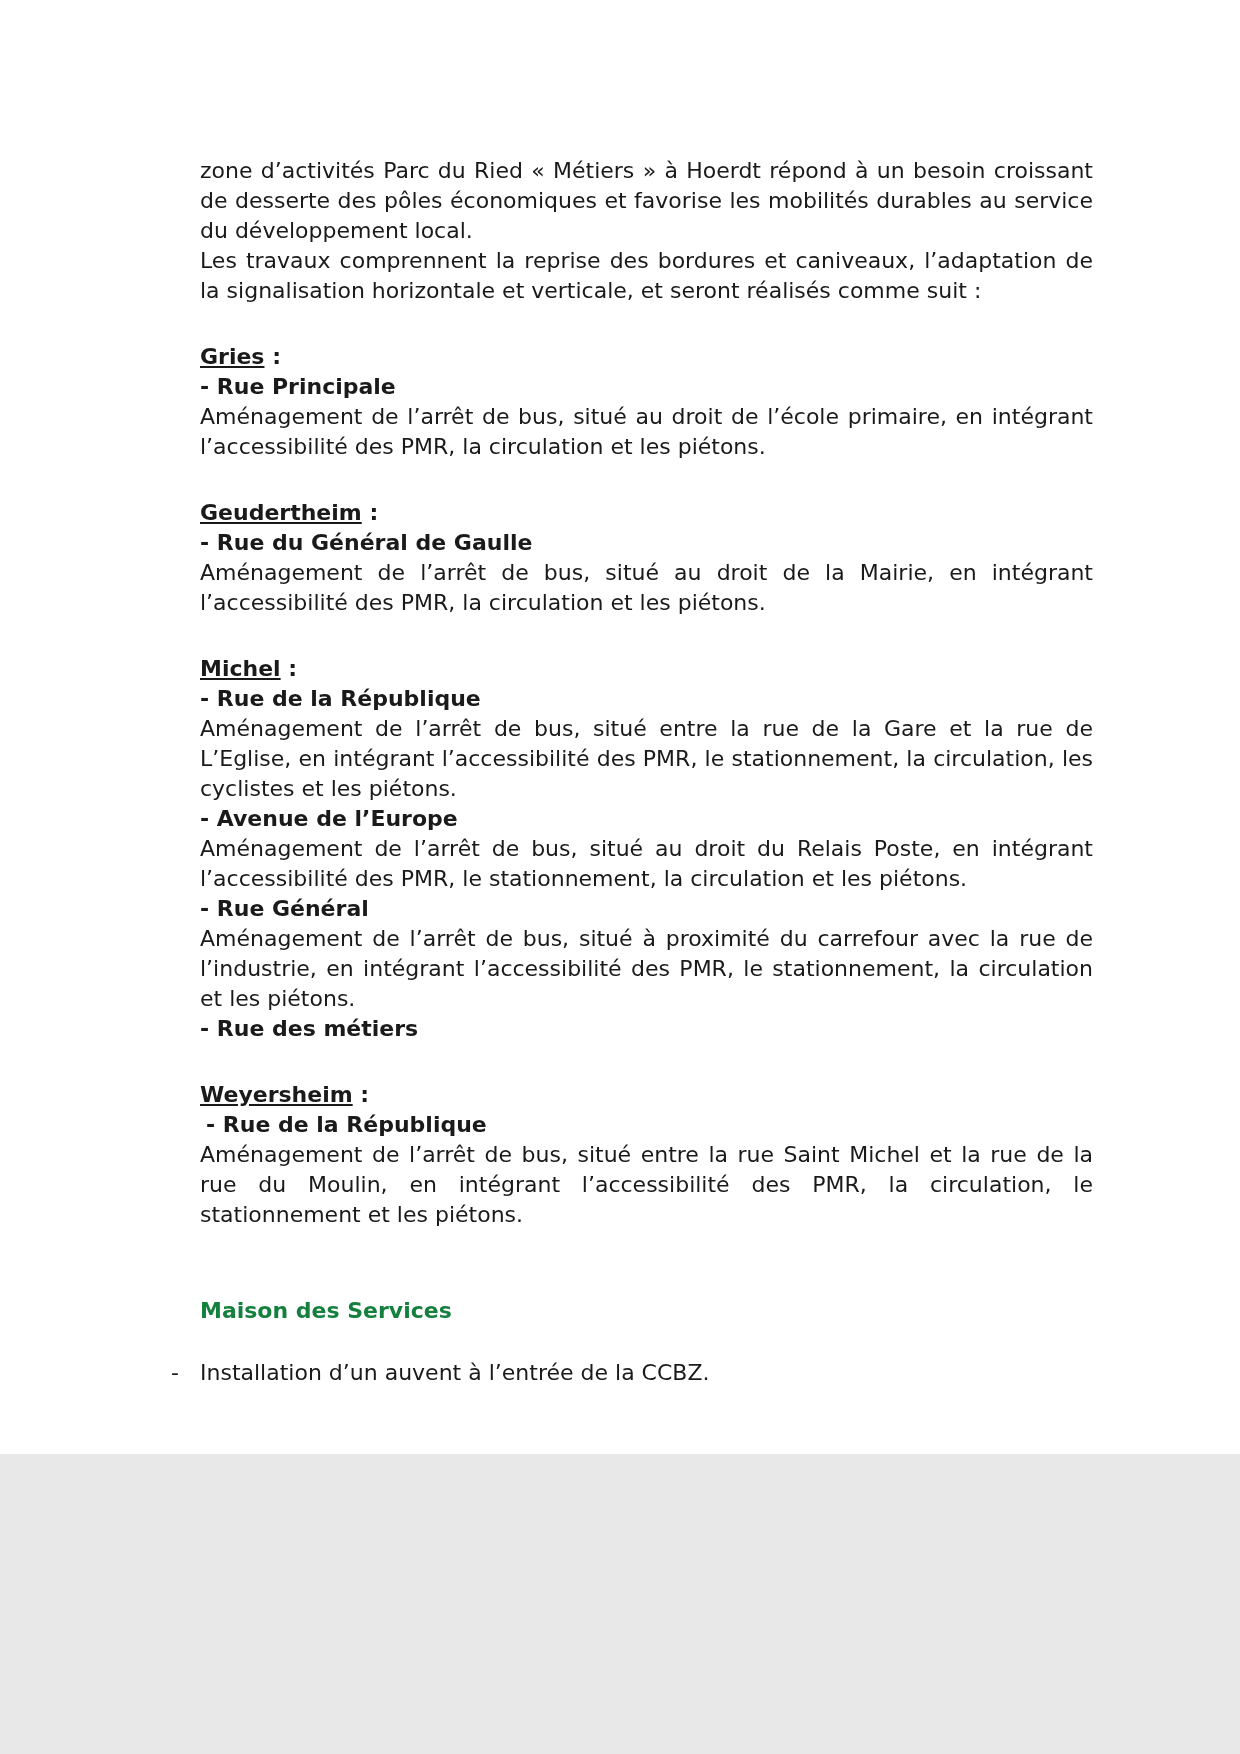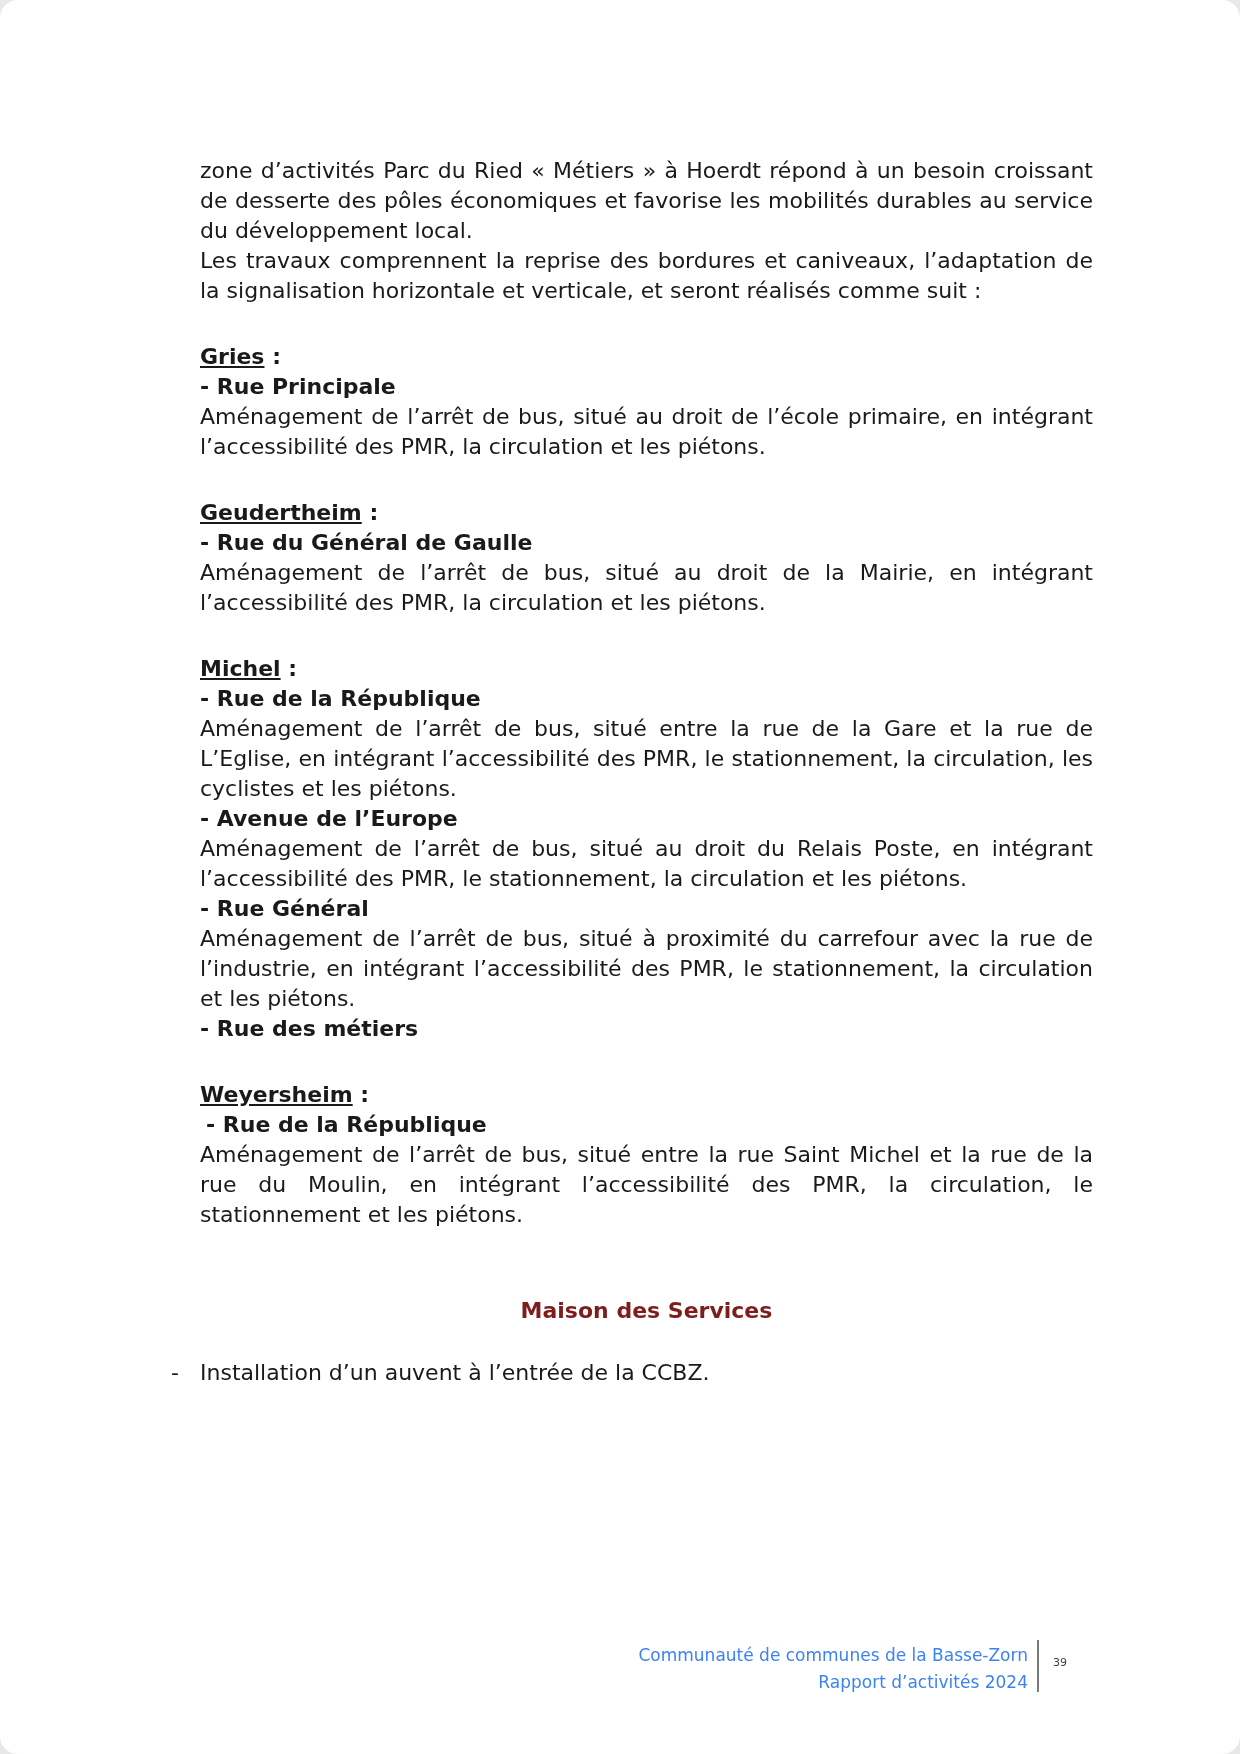--- a/index.html
+++ b/index.html
@@ -1,44 +1,43 @@
 <!DOCTYPE html>
 <html lang="fr"><head>
 <meta charset="utf-8">
 <style>
   html,body{margin:0;padding:0;background:#e8e8e8;}
   .page{
     position:relative;
-    width:1240px;height:1754px;
+    width:1240px;height:1454px;
     margin:0 auto;
     background:#ffffff;
     font-family:"DejaVu Sans","Liberation Sans",sans-serif;
     color:#1a1a1a;
     overflow:hidden;
-    border-radius:18px;
   }
   .content{
     position:absolute;
     left:200px;top:156px;
     width:893px;
     font-size:22px;
     line-height:30px;
     text-align:justify;
   }
   .content p{margin:0;}
   .section{margin-top:36px;}
   .town-heading{font-weight:bold;text-align:left;}
   .town-heading .u{text-decoration:underline;}
   .street-name{font-weight:bold;text-align:left;}
   .street-name.indent-sm{padding-left:6px;}
   .services-heading{
     margin-top:66px;
     font-weight:bold;
-    color:#7f1d1d;
-    text-align:center;
+    color:#15803d;
+    text-align:left;
   }
   .services-item{
     position:relative;
     margin-top:32px;
     text-align:left;
   }
   .services-item .dash{
     position:absolute;
     left:-29px;top:0;
   }

